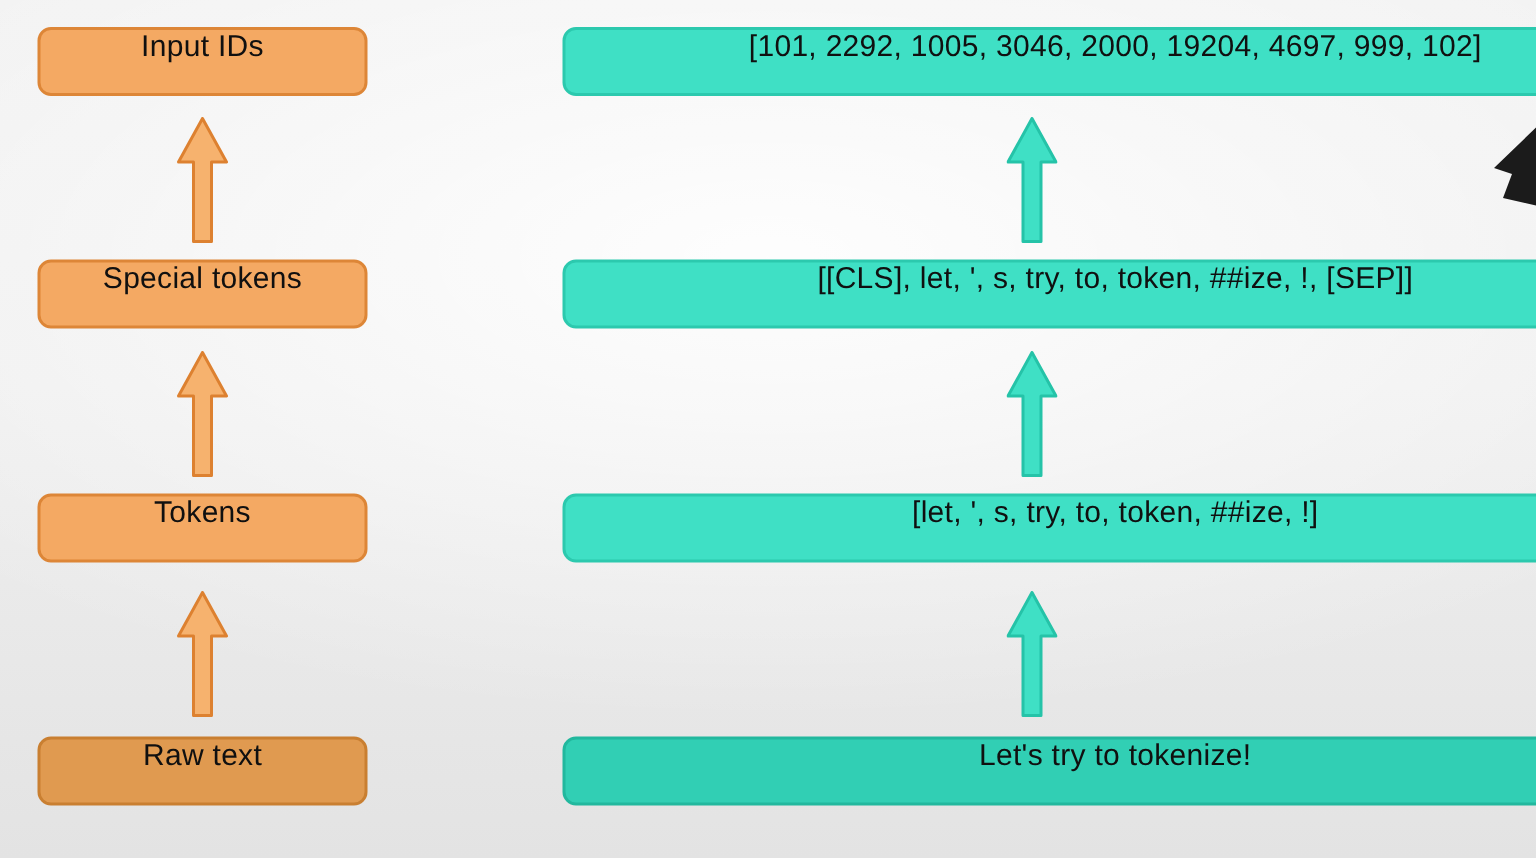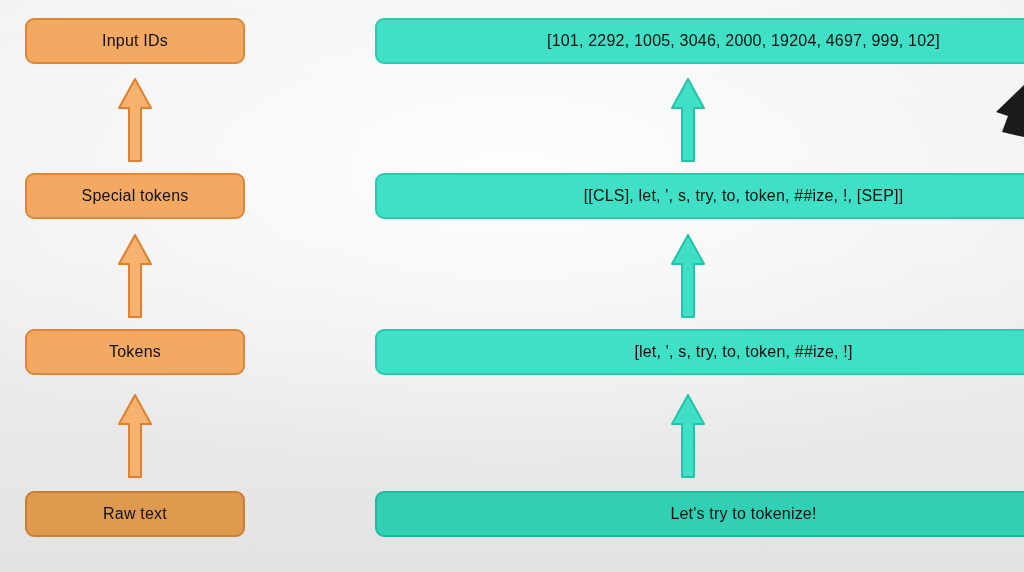--- a/index.html
+++ b/index.html
@@ -15,23 +15,23 @@
     overflow: hidden;
     background:
       radial-gradient(120% 90% at 50% 30%, rgba(255,255,255,0.9) 0%, rgba(255,255,255,0) 60%),
       linear-gradient(180deg, #f2f2f2 0%, #efefef 45%, #e3e3e3 100%);
   }
   .box {
     position: absolute;
     height: 46px;
     border-radius: 9px;
     display: flex;
-    align-items: center;
+    align-items: flex-start;
     justify-content: center;
-    font-size: 16px;
+    font-size: 20px;
     color: #101010;
     letter-spacing: 0.2px;
     box-sizing: border-box;
   }
   .label-box {
     left: 25px;
     width: 220px;
     background: var(--label-fill, #f4a963);
     border: 2px solid var(--label-border, #dd8637);
   }

